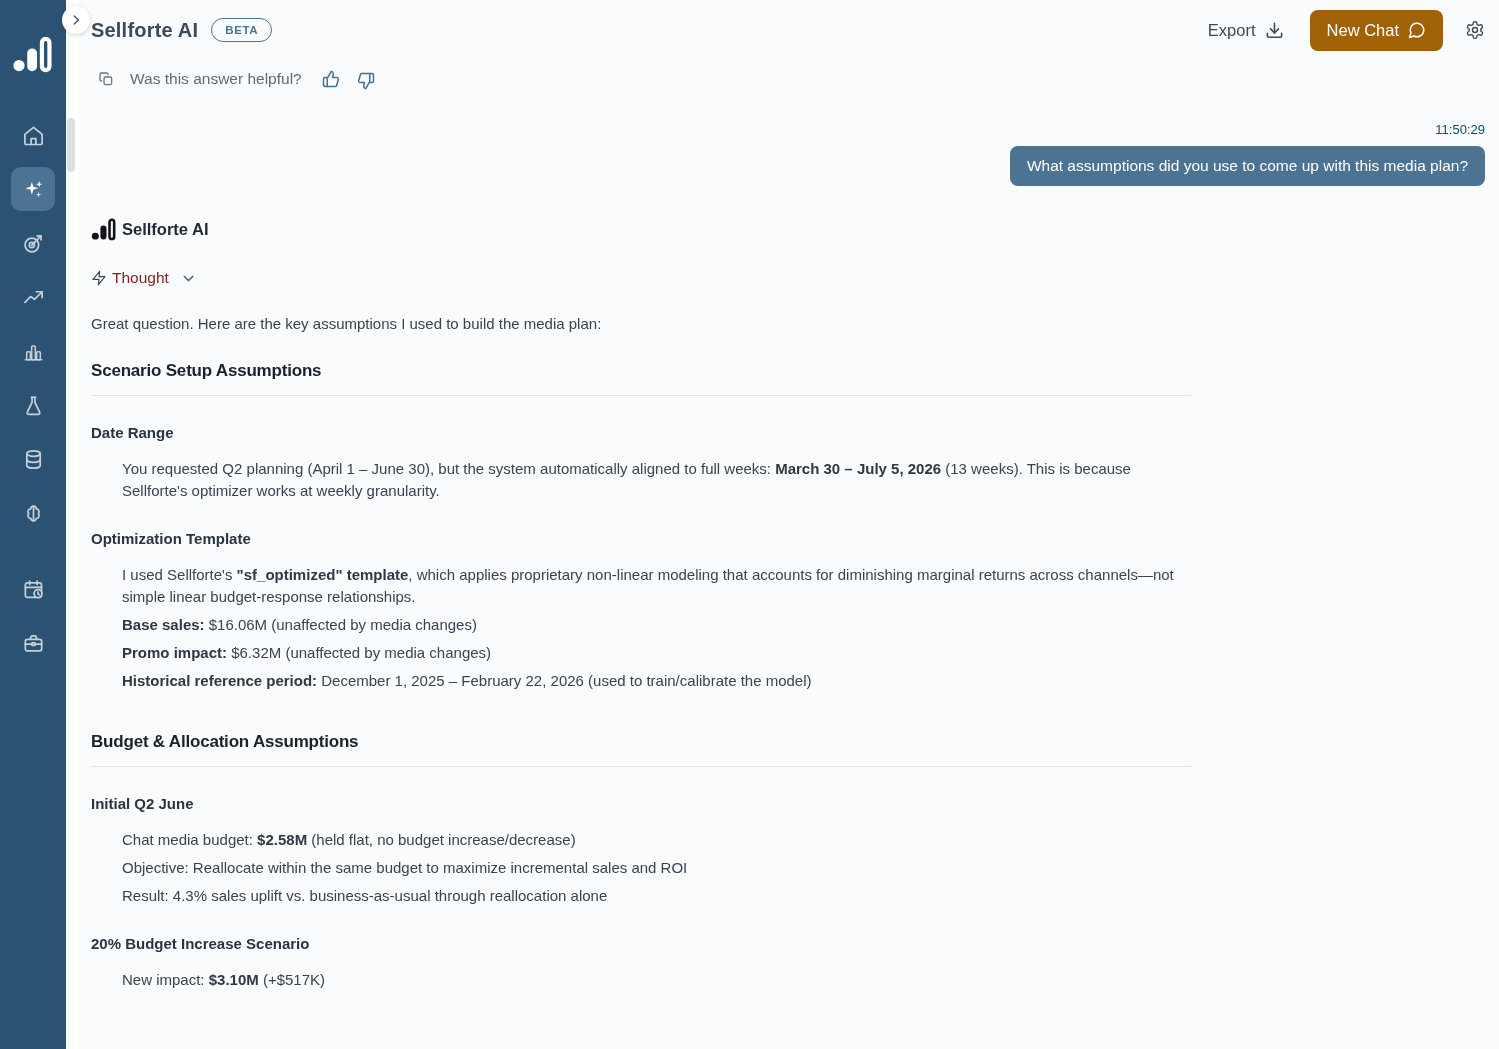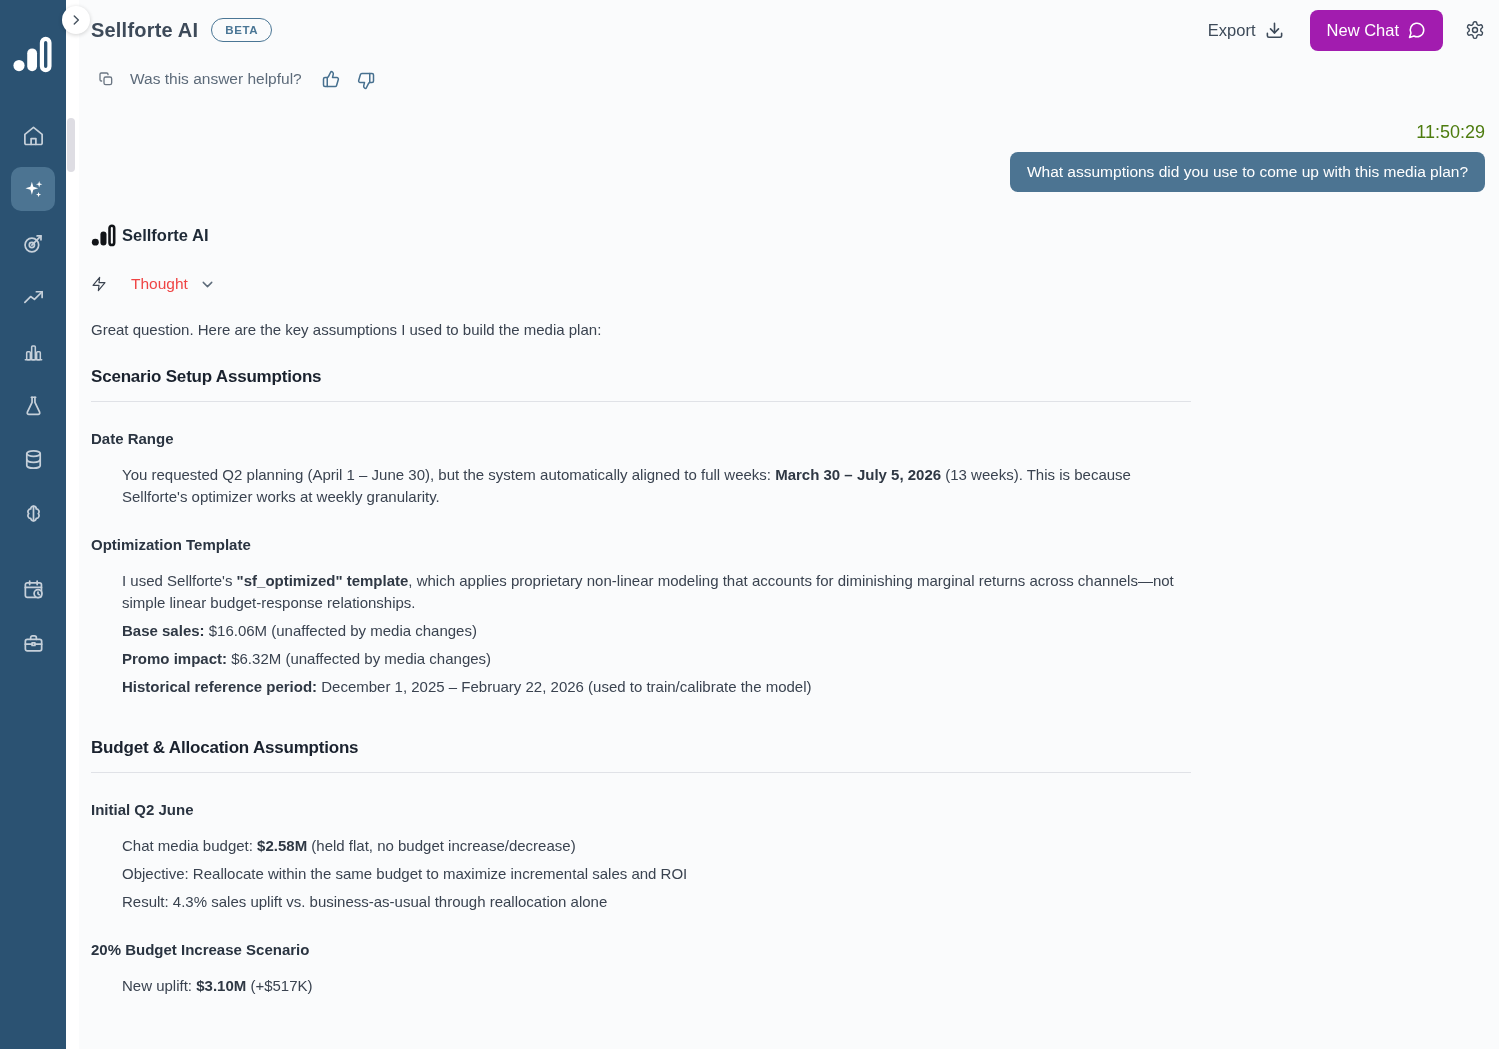--- a/index.html
+++ b/index.html
@@ -35,52 +35,52 @@
   
   .main { flex:1; display:flex; flex-direction:column; padding:0 14px 0 12px; }
   .header { display:flex; align-items:center; height:60px; flex-shrink:0; }
   .title { font-size:20px; font-weight:700; color:#3D4A59; letter-spacing:.2px; }
   .beta { margin-left:13px; border:1.5px solid #4A7695; color:#4A7695; border-radius:999px;
           padding:5px 13px; font-size:11.5px; font-weight:700; letter-spacing:.6px; }
   .spacer { flex:1; }
   .export { display:flex; align-items:center; gap:9px; color:#3D4A59; font-size:16.5px;
             margin-right:26px; cursor:pointer; }
   .export svg { width:19px; height:19px; }
-  .new-chat { display:flex; align-items:center; gap:9px; background:#a21caf; color:#FFFFFF;
+  .new-chat { display:flex; align-items:center; gap:9px; background:#a16207; color:#FFFFFF;
               border:none; border-radius:8px; padding:11px 17px; font-size:16.5px;
               font-family:inherit; margin-right:22px; cursor:pointer; }
   .new-chat svg { width:18px; height:18px; }
   .gear { color:#3D4A59; display:flex; cursor:pointer; }
   .gear svg { width:20px; height:20px; }
 
   
   .feedback { display:flex; align-items:center; margin-top:8px; padding-left:7px; }
   .copy-ic { color:#6B7683; display:flex; cursor:pointer; }
   .copy-ic svg { width:16px; height:16px; }
   .feedback-q { margin-left:16px; color:#5D6B7A; font-size:15.5px; }
   .thumb { margin-left:20px; color:#47708F; display:flex; cursor:pointer; }
   .thumb svg { width:18px; height:18px; }
   .thumb.down { margin-left:17px; padding-top:4px; }
 
   
   .chat { flex:1; overflow:hidden; }
-  .ts-row { text-align:right; margin-top:32px; color:#4d7c0f; font-size:18px; }
+  .ts-row { text-align:right; margin-top:32px; color:#0c4a6e; font-size:13px; }
   .bubble-row { display:flex; justify-content:flex-end; margin-top:9px; }
   .bubble { background:#4C7492; color:#FFFFFF; font-size:15.5px; padding:10px 17px;
             border-radius:8px; line-height:20px; }
 
   .assistant { margin-top:30px; }
   .author-row { display:flex; align-items:center; gap:5px; }
   .author-row .ai-logo { color:#111418; width:26px; height:26px; }
   .author-row .ai-logo svg { width:26px; height:26px; }
   .author-name { font-size:16.5px; font-weight:700; color:#1E2936; }
   .thought-row { display:flex; align-items:center; margin-top:27px; cursor:pointer; }
   .bolt { color:#3A4350; display:flex; }
   .bolt svg { width:16px; height:16px; }
-  .thought-label { margin-left:24px; color:#ef4444; font-size:15.5px; }
+  .thought-label { margin-left:5px; color:#7f1d1d; font-size:15.5px; }
   .chev { margin-left:11px; color:#5D6B7A; display:flex; }
   .chev svg { width:17px; height:17px; }
 
   .msg-body { max-width:1100px; }
   .intro { margin-top:26px; font-size:15px; color:#3A4350; line-height:22px; }
   .sec-h { font-size:17px; font-weight:700; color:#1A222E; margin-top:40px;
            padding-bottom:14px; border-bottom:1px solid #E0E2E7; letter-spacing:-.2px; }
   .sec-h:first-child { margin-top:26px; }
   .sub-h { font-size:15px; font-weight:700; color:#2A3441; margin-top:28px; }
   .para { font-size:15px; color:#3A4350; line-height:22px; margin:6px 0 0 31px;
@@ -308,20 +308,20 @@
               <p class="para"><span>I used Sellforte's </span><strong>"sf_optimized" template</strong><span>, which applies proprietary non-linear modeling that accounts for diminishing marginal returns across channels—not simple linear budget-response relationships.</span></p>
               <p class="para"><strong>Base sales:</strong><span> $16.06M (unaffected by media changes)</span></p>
               <p class="para"><strong>Promo impact:</strong><span> $6.32M (unaffected by media changes)</span></p>
               <p class="para"><strong>Historical reference period:</strong><span> December 1, 2025 – February 22, 2026 (used to train/calibrate the model)</span></p>
               <h2 class="sec-h">Budget &amp; Allocation Assumptions</h2>
               <h3 class="sub-h">Initial Q2 June</h3>
               <p class="para"><span>Chat media budget: </span><strong>$2.58M</strong><span> (held flat, no budget increase/decrease)</span></p>
               <p class="para"><span>Objective: Reallocate within the same budget to maximize incremental sales and ROI</span></p>
               <p class="para"><span>Result: 4.3% sales uplift vs. business-as-usual through reallocation alone</span></p>
               <h3 class="sub-h">20% Budget Increase Scenario</h3>
-              <p class="para"><span>New uplift: </span><strong>$3.10M</strong><span> (+$517K)</span></p>
+              <p class="para"><span>New impact: </span><strong>$3.10M</strong><span> (+$517K)</span></p>
             </div>
         </div>
       </div>
 
     </div>
   </main>
 </div>
 
 </body></html>

